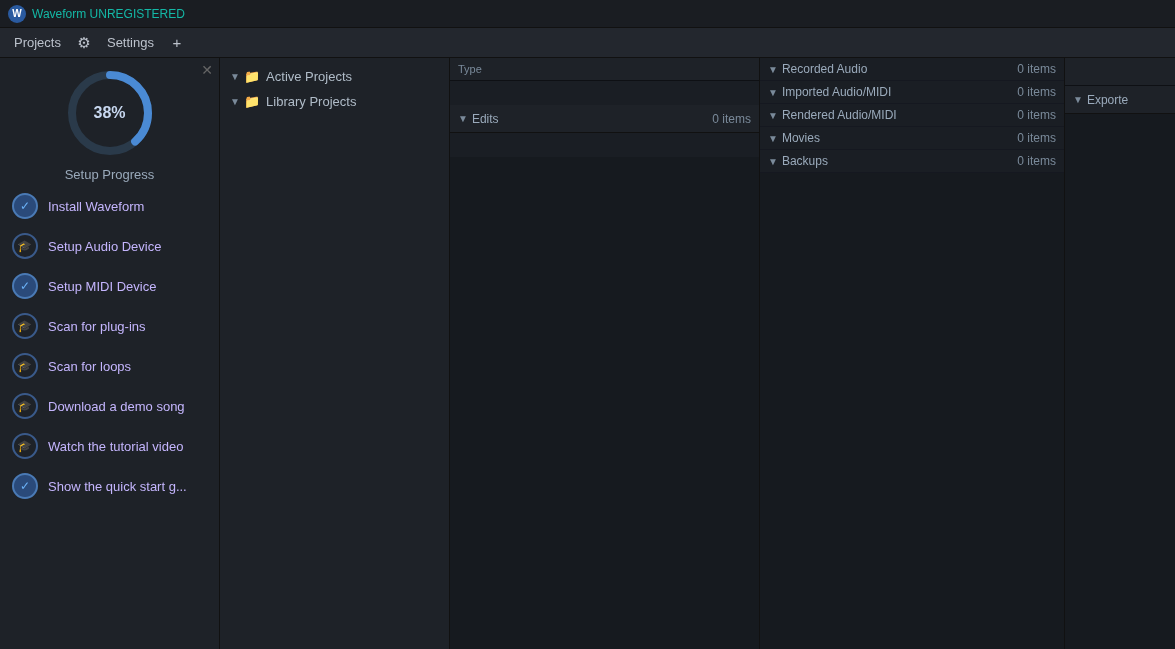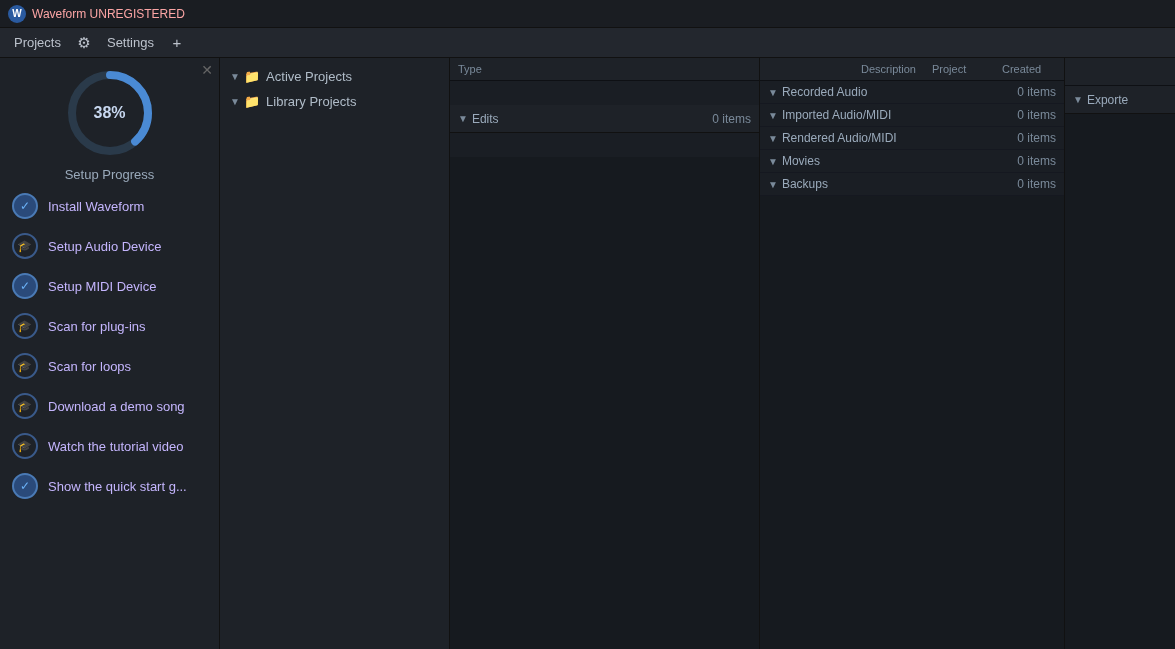--- a/index.html
+++ b/index.html
@@ -29,21 +29,21 @@
       border-radius: 50%;
       margin-right: 6px;
       display: flex;
       align-items: center;
       justify-content: center;
       font-size: 10px;
       color: #fff;
       font-weight: bold;
     }
     #title-bar .title-text {
-      color: #fca5a5;
+      color: #14b8a6;
       font-size: 12px;
     }
 
     
     #menu-bar {
       height: 30px;
       background: #23272e;
       display: flex;
       align-items: center;
       padding: 0 4px;
@@ -374,26 +374,20 @@
         <span style="font-size:10px;color:#7a8a9a;">▼</span>
         <span>Edits</span>
       </div>
       <span style="color:#7a8a9a;font-size:12px;">0 items</span>
     </div>
     <div class="empty-content"></div>
   </div>
 
   <div id="media-panel">
 
-    <div class="table-col-row">
-      <div class="table-col" style="flex:1;"></div>
-      <div class="table-col" style="width:80px;text-align:right;">Description</div>
-      <div class="table-col" style="width:70px;">Project</div>
-      <div class="table-col" style="width:70px;">Created</div>
-    </div>
 
     <div class="media-row">
       <div class="media-row-left">
         <span style="font-size:10px;color:#7a8a9a;">▼</span>
         <span>Recorded Audio</span>
       </div>
       <span class="media-row-count">0 items</span>
     </div>
 
     <div class="media-row">

